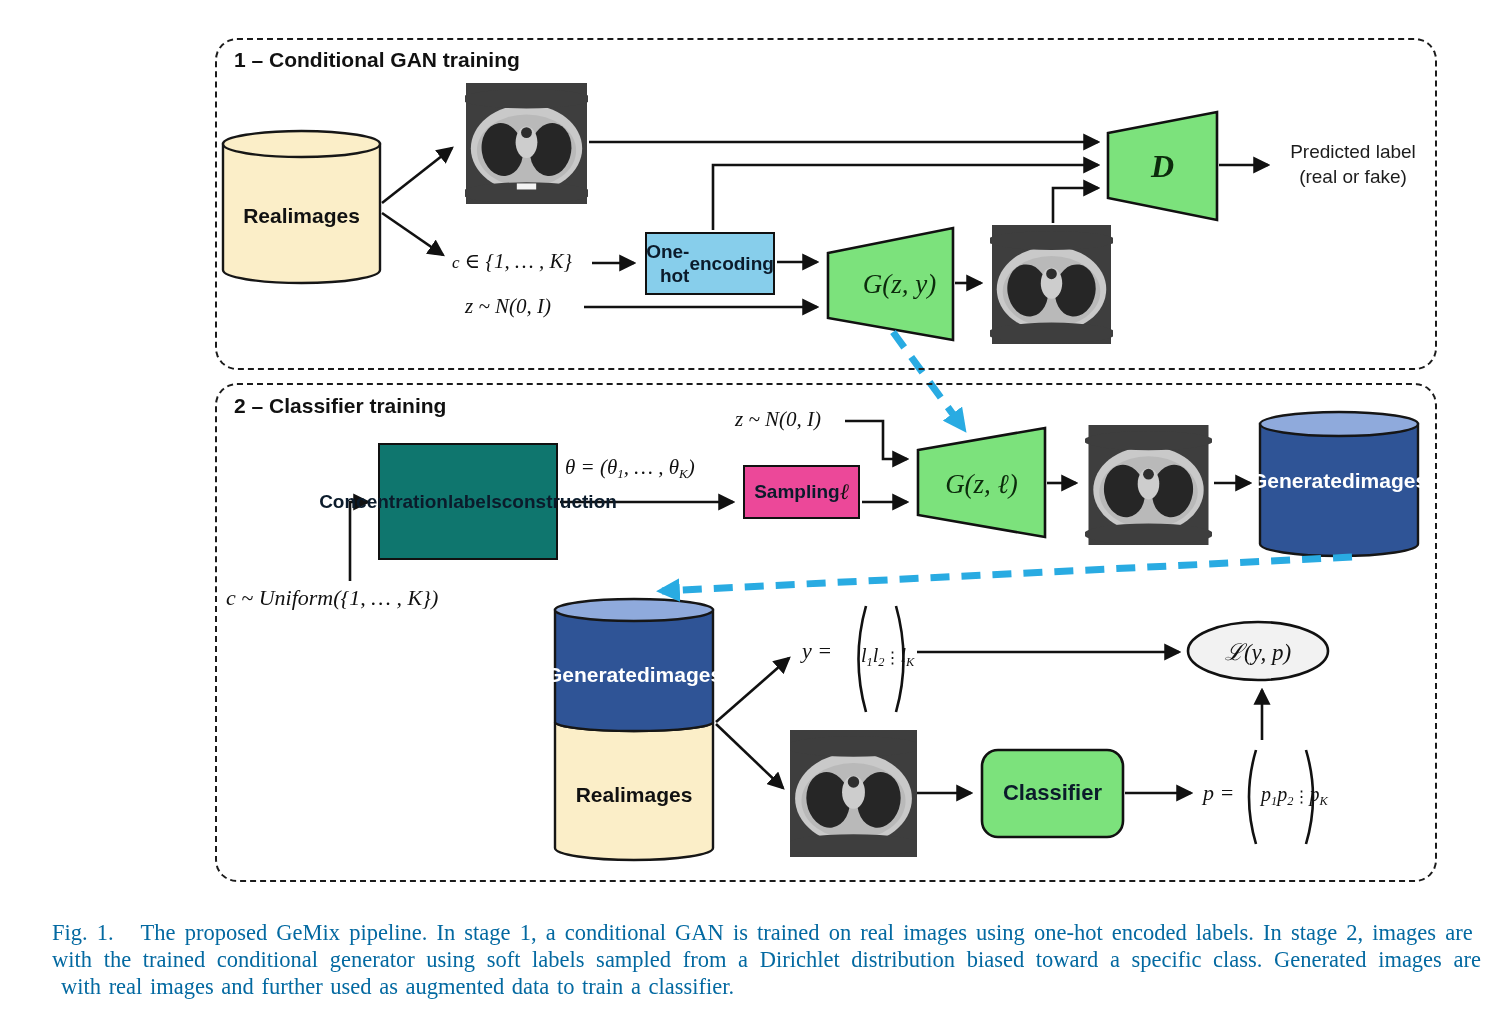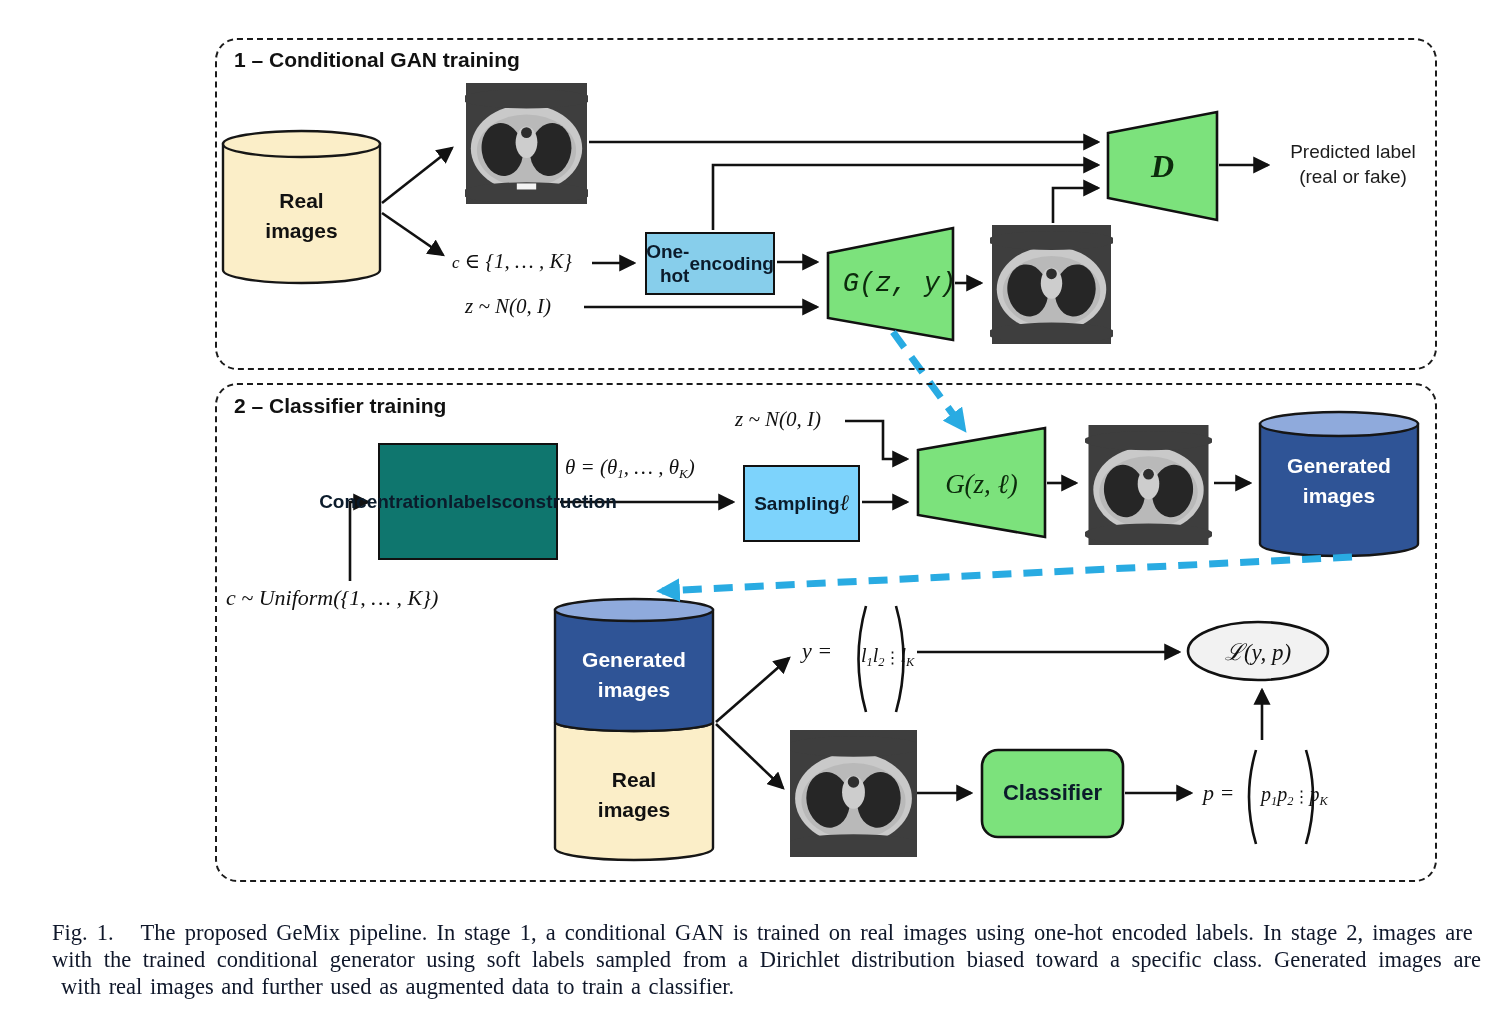--- a/index.html
+++ b/index.html
@@ -6,31 +6,31 @@
   body{width:1492px;height:1032px;overflow:hidden;position:relative;
        font-family:"Liberation Sans",sans-serif;color:#111;}
   .abs{position:absolute;}
   .panel{border:2.5px dashed #1b1b1b;border-radius:22px;background:transparent;}
   .ptitle{font-size:21px;font-weight:bold;color:#111;white-space:nowrap;}
   .boxlabel{display:flex;flex-direction:row;align-items:center;justify-content:center;
             text-align:right;font-weight:bold;font-size:19px;line-height:1.22;color:#0b1b2b;}
   .math{font-family:"Liberation Serif","DejaVu Serif",serif;font-style:italic;
         font-size:21px;white-space:nowrap;color:#111;}
   .sub{font-size:0.62em;font-style:italic;vertical-align:-0.32em;}
-  .cyl-label{display:flex;flex-direction:column;align-items:center;justify-content:center;
+  .cyl-label{display:flex;flex-direction:row;align-items:center;justify-content:center;
              font-weight:bold;font-size:21px;line-height:30px;text-align:center;}
   .white{color:#ffffff;}
   .glabel{display:flex;align-items:center;justify-content:center;
           font-family:"Liberation Serif","DejaVu Serif",serif;font-style:italic;
           font-size:27px;color:#0c2b0c;}
   .veccol{display:flex;align-items:center;justify-content:space-between;
           font-family:"Liberation Serif","DejaVu Serif",serif;font-style:italic;
           font-size:20px;color:#111;}
   .capline{font-family:"Liberation Serif",serif;font-size:22.5px;line-height:27px;
-           white-space:pre;color:#0f172a;}
+           white-space:pre;color:#0369a1;}
   svg{display:block;}
 </style>
 </head>
 <body>
 
 <svg class="abs" style="left:0;top:0;" width="1492" height="1032" viewBox="0 0 1492 1032">
   <defs>
     <marker id="ah" viewBox="0 0 10 10" refX="8.6" refY="5" markerWidth="6.6" markerHeight="6.6" orient="auto-start-reverse">
       <path d="M0,0 L10,5 L0,10 z" fill="#111"></path>
     </marker>
@@ -141,21 +141,21 @@
   <span style="font-size:17px;">c</span><span> ∈ {1, … , K}</span>
 </div>
 
 <div class="abs math" style="left:465px;top:294px;">z ~ N(0, I)</div>
 
 <div class="abs boxlabel" style="left:645px;top:232px;width:130px;height:63px;background:#87CEEB;border:2.4px solid #111;box-sizing:border-box;">
   <span>One-hot</span>
   <span>encoding</span>
 </div>
 
-<div class="abs glabel" style="left:828px;top:248px;width:143px;height:72px;font-family:Liberation Mono, monospace;">G(z, y)</div>
+<div class="abs glabel" style="left:828px;top:248px;width:143px;height:72px;">G(z, y)</div>
 
 <div class="abs glabel" style="left:1108px;top:128px;width:109px;height:76px;font-size:32px;font-weight:bold;">D</div>
 
 <div class="abs" style="left:1278px;top:139px;width:150px;text-align:center;font-size:19px;line-height:25px;color:#1c1c1c;">
   <div>Predicted label</div>
   <div>(real or fake)</div>
 </div>
 
 <div class="abs ptitle" style="left:234px;top:394px;">2 – Classifier training</div>
 
@@ -164,21 +164,21 @@
 <div class="abs boxlabel" style="left:378px;top:443px;width:180px;height:117px;background:#0f766e;border:2.4px solid #111;box-sizing:border-box;">
   <span>Concentration</span>
   <span>labels</span>
   <span>construction</span>
 </div>
 
 <div class="abs math" style="left:565px;top:455px;">
   <span>θ  =  (θ</span><span class="sub">1</span><span>, … , θ</span><span class="sub">K</span><span>)</span>
 </div>
 
-<div class="abs boxlabel" style="left:743px;top:465px;width:117px;height:77px;background:#7dd3fc;border:2.4px solid #111;box-sizing:border-box;">
+<div class="abs boxlabel" style="left:743px;top:465px;width:117px;height:54px;background:#ec4899;border:2.4px solid #111;box-sizing:border-box;">
   <span>Sampling</span>
   <span class="math" style="font-weight:normal;font-size:22px;">ℓ</span>
 </div>
 
 <div class="abs glabel" style="left:918px;top:448px;width:127px;height:72px;">G(z, ℓ)</div>
 
 <div class="abs cyl-label white" style="left:1260px;top:448px;width:158px;height:66px;">
   <span>Generated</span>
   <span>images</span>
 </div>

